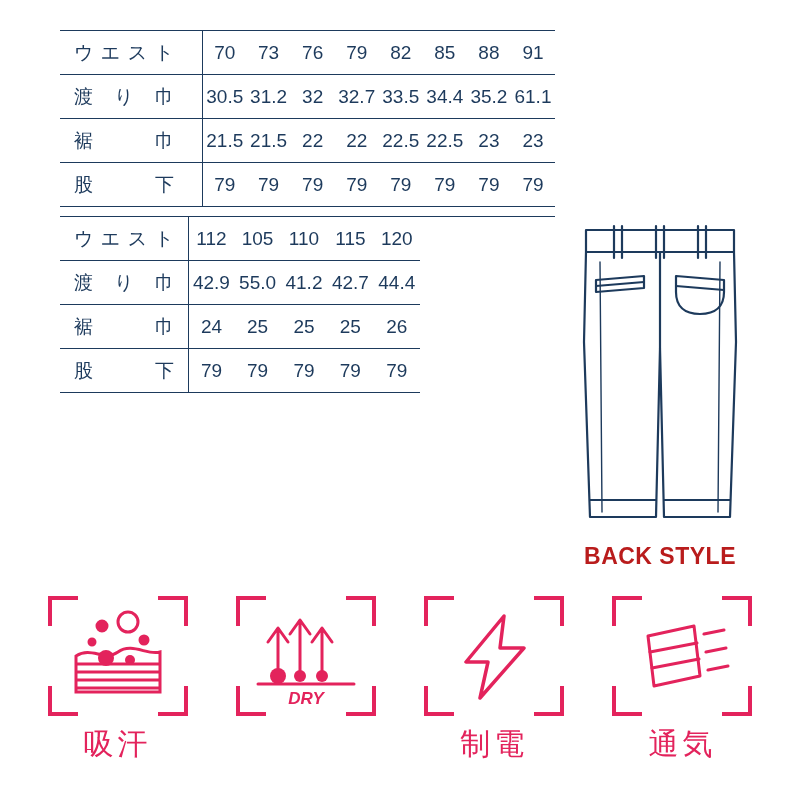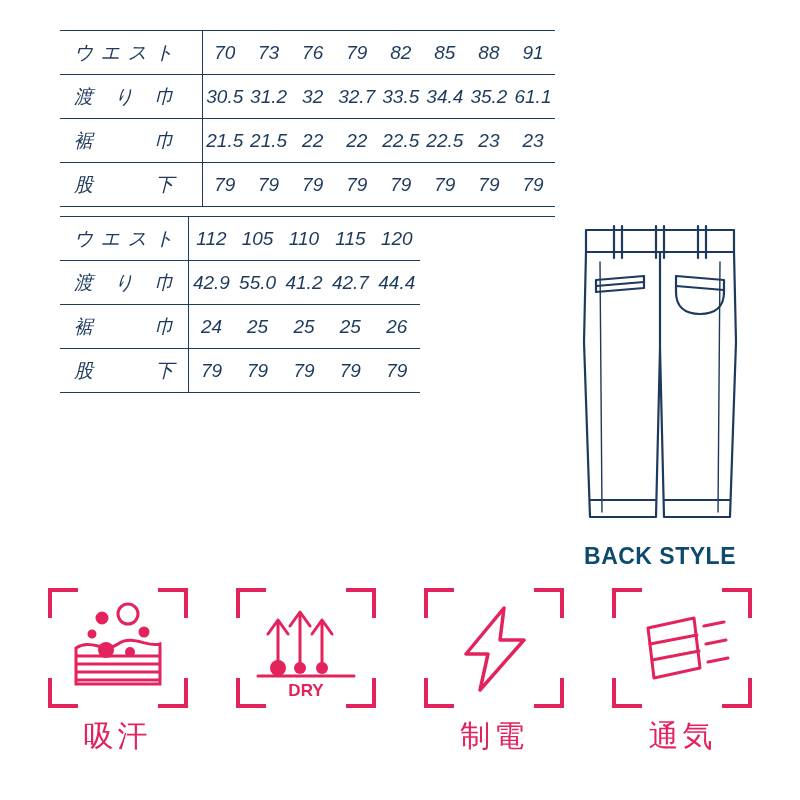--- a/index.html
+++ b/index.html
@@ -22,21 +22,20 @@
     left: 60px;
     width: 495px;
   }
   #table-block-1 { top: 30px; }
   #table-block-2 { top: 216px; }
 
   table.size-table {
     border-collapse: collapse;
     width: 100%;
     table-layout: fixed;
-    font-style: italic;
   }
   table.size-table tr {
     height: 44px;
   }
   table.size-table td {
     border-bottom: 1.5px solid #1d3a5c;
     text-align: center;
     font-size: 19px;
     color: #1d3a5c;
     font-family: "Liberation Sans", sans-serif;
@@ -72,42 +71,43 @@
   }
   #back-style svg {
     display: block;
     margin: 0 auto;
   }
   #back-style-label {
     margin-top: 6px;
     font-size: 23px;
     font-weight: bold;
     letter-spacing: 0.5px;
-    color: #0c4a6e;
+    color: #b91c1c;
     font-family: "Liberation Sans", sans-serif;
   }
 
   
   #features {
     position: absolute;
     left: 30px;
     top: 588px;
     width: 740px;
     display: flex;
     justify-content: space-between;
   }
   .feature {
     width: 175px;
     text-align: center;
   }
   .feature .icon-frame {
     position: relative;
     width: 140px;
     height: 120px;
-    margin: 0 auto;
+    margin: 8px auto;
+    font-style: italic;
   }
   .feature .icon-frame .corner {
     position: absolute;
     width: 26px;
     height: 26px;
   }
   .corner.tl { left: 0; top: 0; border-left: 4px solid #e3235c; border-top: 4px solid #e3235c; }
   .corner.tr { right: 0; top: 0; border-right: 4px solid #e3235c; border-top: 4px solid #e3235c; }
   .corner.bl { left: 0; bottom: 0; border-left: 4px solid #e3235c; border-bottom: 4px solid #e3235c; }
   .corner.br { right: 0; bottom: 0; border-right: 4px solid #e3235c; border-bottom: 4px solid #e3235c; }

